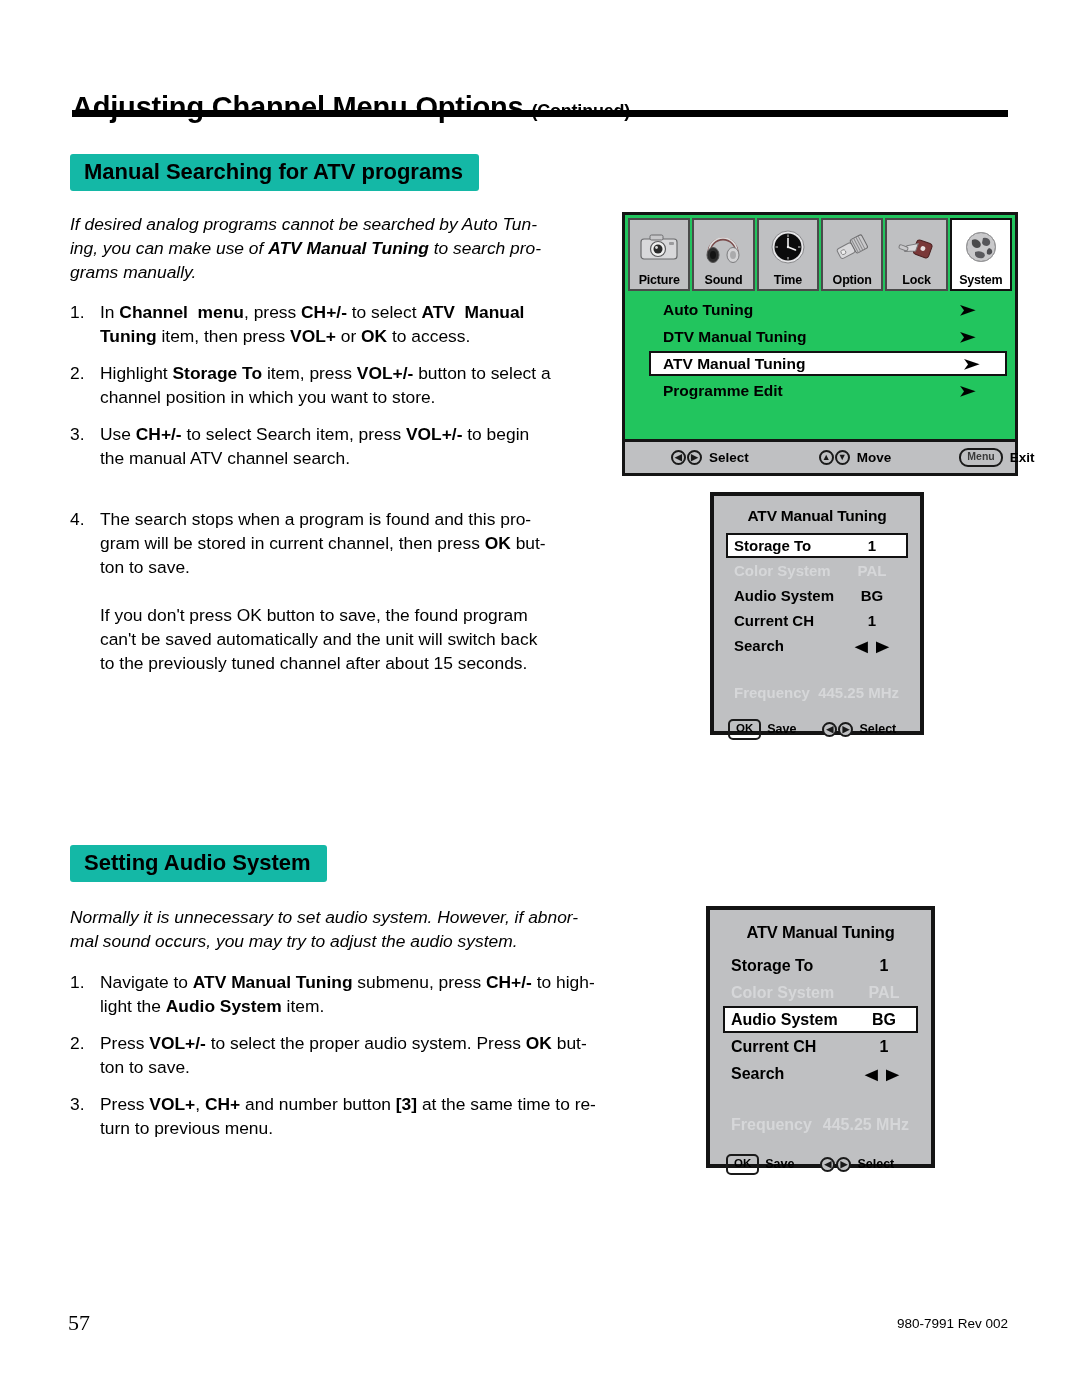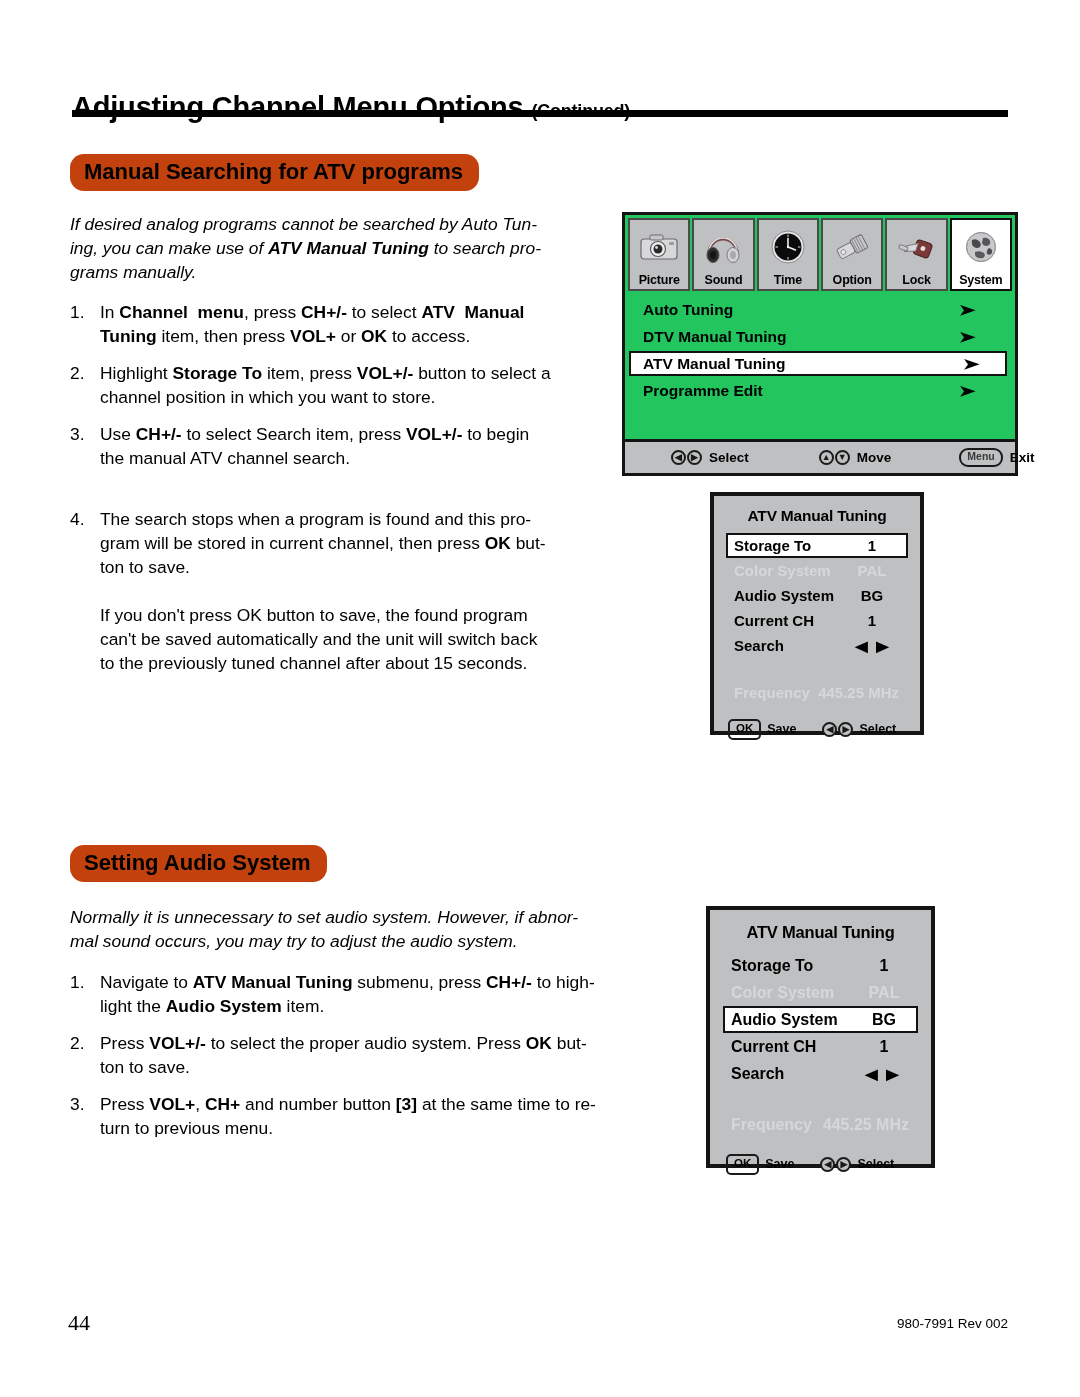--- a/index.html
+++ b/index.html
@@ -40,22 +40,22 @@
     left: 72px;
     top: 110px;
     width: 936px;
     height: 7px;
     background: #000000;
   }
 
   
   .section-heading {
     position: absolute;
-    background: #c2410c;
-    border-radius: 14px;
+    background: #14b8a6;
+    border-radius: 3px;
     font-size: 22px;
     font-weight: bold;
     padding: 7px 16px 8px 14px;
     line-height: 1.0;
     white-space: nowrap;
   }
   #heading-manual-search { left: 70px; top: 154px; }
   #heading-audio-system  { left: 70px; top: 845px; }
 
   
@@ -132,21 +132,21 @@
   }
   .osd-tab-label {
     font-size: 12.5px;
     font-weight: bold;
     line-height: 1;
     padding-bottom: 3px;
     letter-spacing: -0.2px;
   }
 
   .osd-rows {
-    padding: 6px 8px 0 4px;
+    padding: 6px 8px 0 24px;
   }
   .osd-row {
     height: 25px;
     display: flex;
     align-items: center;
     justify-content: space-between;
     padding: 0 9px 0 12px;
     box-sizing: border-box;
     font-size: 15.5px;
     font-weight: bold;
@@ -634,14 +634,14 @@
     <div class="fitem f2">
       <span class="keycap-pair">
         <span class="keydot">◀</span>
         <span class="keydot">▶</span>
       </span>
       <span>Select</span>
     </div>
   </div>
 </div>
 
-<div class="page-number">44</div>
+<div class="page-number">57</div>
 <div class="doc-code">980-7991 Rev 002</div>
 
 </body></html>

